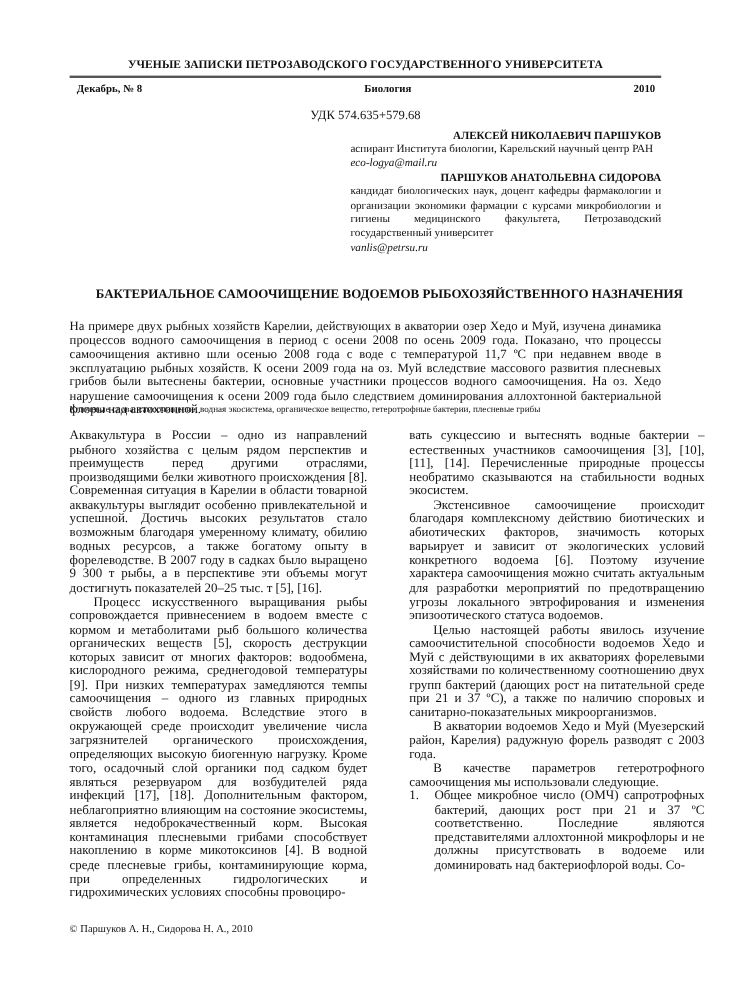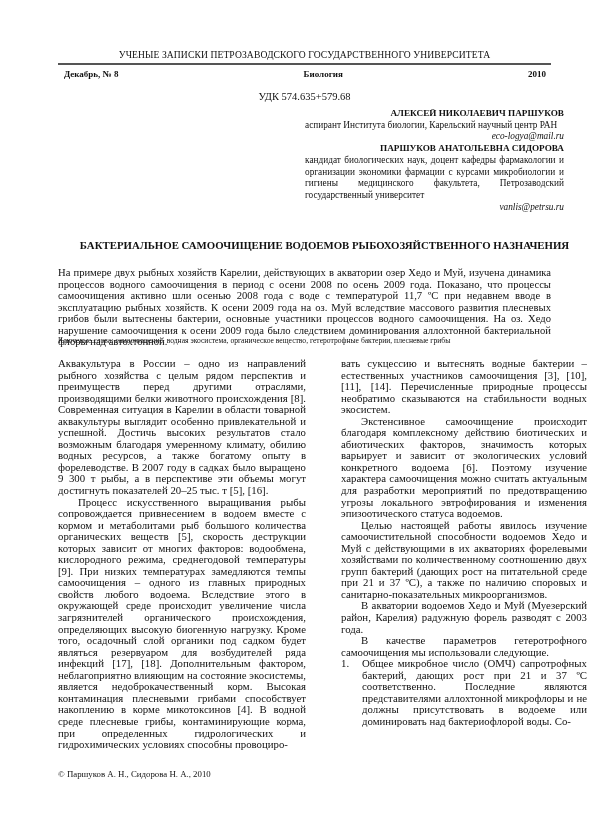--- a/index.html
+++ b/index.html
@@ -1,38 +1,38 @@
 <!DOCTYPE html>
 <html><head>
   <meta charset="utf-8">
   <style>
     * { margin: 0; padding: 0; box-sizing: border-box; }
     html, body { width: 609px; height: 820px; background: #ffffff; overflow: hidden; }
     body { position: relative; font-family: "Liberation Serif", serif; color: #111; }
 
     .journal-title {
       position: absolute; left: 58px; width: 493px; top: 49px;
-      text-align: center; font-size: 9.6px; font-weight: normal; letter-spacing: 0.1px;
+      text-align: center; font-size: 9.6px; font-weight: bold; letter-spacing: 0.1px;
     }
     .rule {
       position: absolute; left: 58px; width: 493px; top: 63px; height: 1.5px; background: #555;
     }
     .issue-row {
       position: absolute; left: 64px; width: 482px; top: 69px;
       display: flex; justify-content: space-between; font-size: 9px; font-weight: bold;
     }
     .udk {
       position: absolute; left: 0; width: 609px; top: 91px; text-align: center; font-size: 10.5px;
     }
     .authors {
-      position: absolute; left: 305px; width: 259px; top: 108px; font-size: 9.3px; line-height: 11.7px; font-family: Liberation Serif, serif;
+      position: absolute; left: 292px; width: 259px; top: 108px; font-size: 9.3px; line-height: 11.7px; font-family: Liberation Serif, serif;
     }
     .author-name { text-align: right; font-weight: bold; font-size: 9.2px; }
     .author-aff { text-align: justify; }
-    .author-email { font-style: italic; text-align: right; }
+    .author-email { font-style: italic; }
 
     .article-title {
       position: absolute; left: 0; width: 609px; top: 239px; text-align: center;
       font-size: 10.8px; font-weight: bold; padding-left: 40px;
     }
     .abstract {
       position: absolute; left: 58px; width: 493px; top: 267px; font-size: 10.6px;
       line-height: 11.5px; text-align: justify;
     }
     .keywords {

